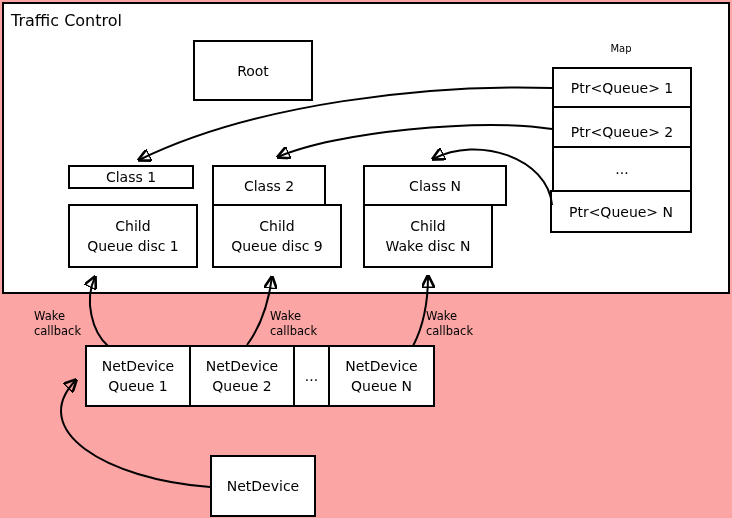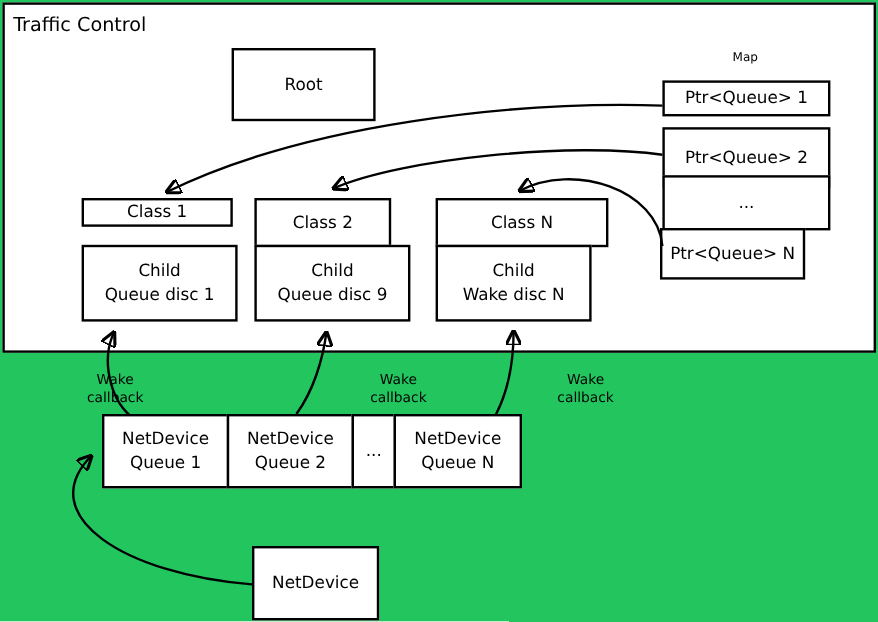--- a/index.html
+++ b/index.html
@@ -1,20 +1,20 @@
 <!DOCTYPE html>
 <html><head>
 <meta charset="utf-8">
 <style>
   html, body { margin: 0; padding: 0; background: #ffffff; }
   .canvas {
     position: relative;
     width: 732px;
     height: 518px;
-    background: #22c55e;
+    background: #fca5a5;
     font-family: "DejaVu Sans", "Liberation Sans", sans-serif;
     color: #000000;
     overflow: hidden;
   }
   .box {
     position: absolute;
     border: 2px solid #000000;
     box-sizing: border-box;
     background: #ffffff;
     display: flex;
@@ -42,24 +42,22 @@
     position: absolute;
     left: 585px; top: 41px;
     width: 72px;
     text-align: center;
     font-size: 10px;
     line-height: 16px;
   }
   .wake-label {
     position: absolute;
     width: 58px;
-    text-align: center;
     font-size: 11.5px;
     line-height: 15px;
-    margin-left: 33px;
   }
   .arrow-layer {
     position: absolute;
     left: 0; top: 0;
     width: 732px; height: 518px;
     pointer-events: none;
   }
   .arrow-layer path { fill: none; stroke: #000000; stroke-width: 2; }
 </style>
 </head>
@@ -68,30 +66,30 @@
 <div class="canvas">
 
   <div class="outer-box"></div>
   <div class="diagram-title">Traffic Control</div>
 
   <div class="box" style="left:193px; top:40px; width:120px; height:61px;">
     <div>Root</div>
   </div>
 
   <div class="map-label">Map</div>
-  <div class="box" style="left:552px; top:67px;  width:140px; height:30px;">
+  <div class="box" style="left:552px; top:67px;  width:140px; height:41px;">
     <div>Ptr&lt;Queue&gt; 1</div>
   </div>
   <div class="box" style="left:552px; top:106px; width:140px; height:51px;">
     <div>Ptr&lt;Queue&gt; 2</div>
   </div>
   <div class="box" style="left:552px; top:146px; width:140px; height:46px;">
     <div>...</div>
   </div>
-  <div class="box" style="left:550px; top:190px; width:121px; height:43px;">
+  <div class="box" style="left:550px; top:190px; width:142px; height:43px;">
     <div>Ptr&lt;Queue&gt; N</div>
   </div>
 
   <div class="box" style="left:68px; top:165px; width:126px; height:24px;">
     <div>Class 1</div>
   </div>
   <div class="box" style="left:68px; top:204px; width:130px; height:64px;">
     <div>Child</div>
     <div>Queue disc 1</div>
   </div>

